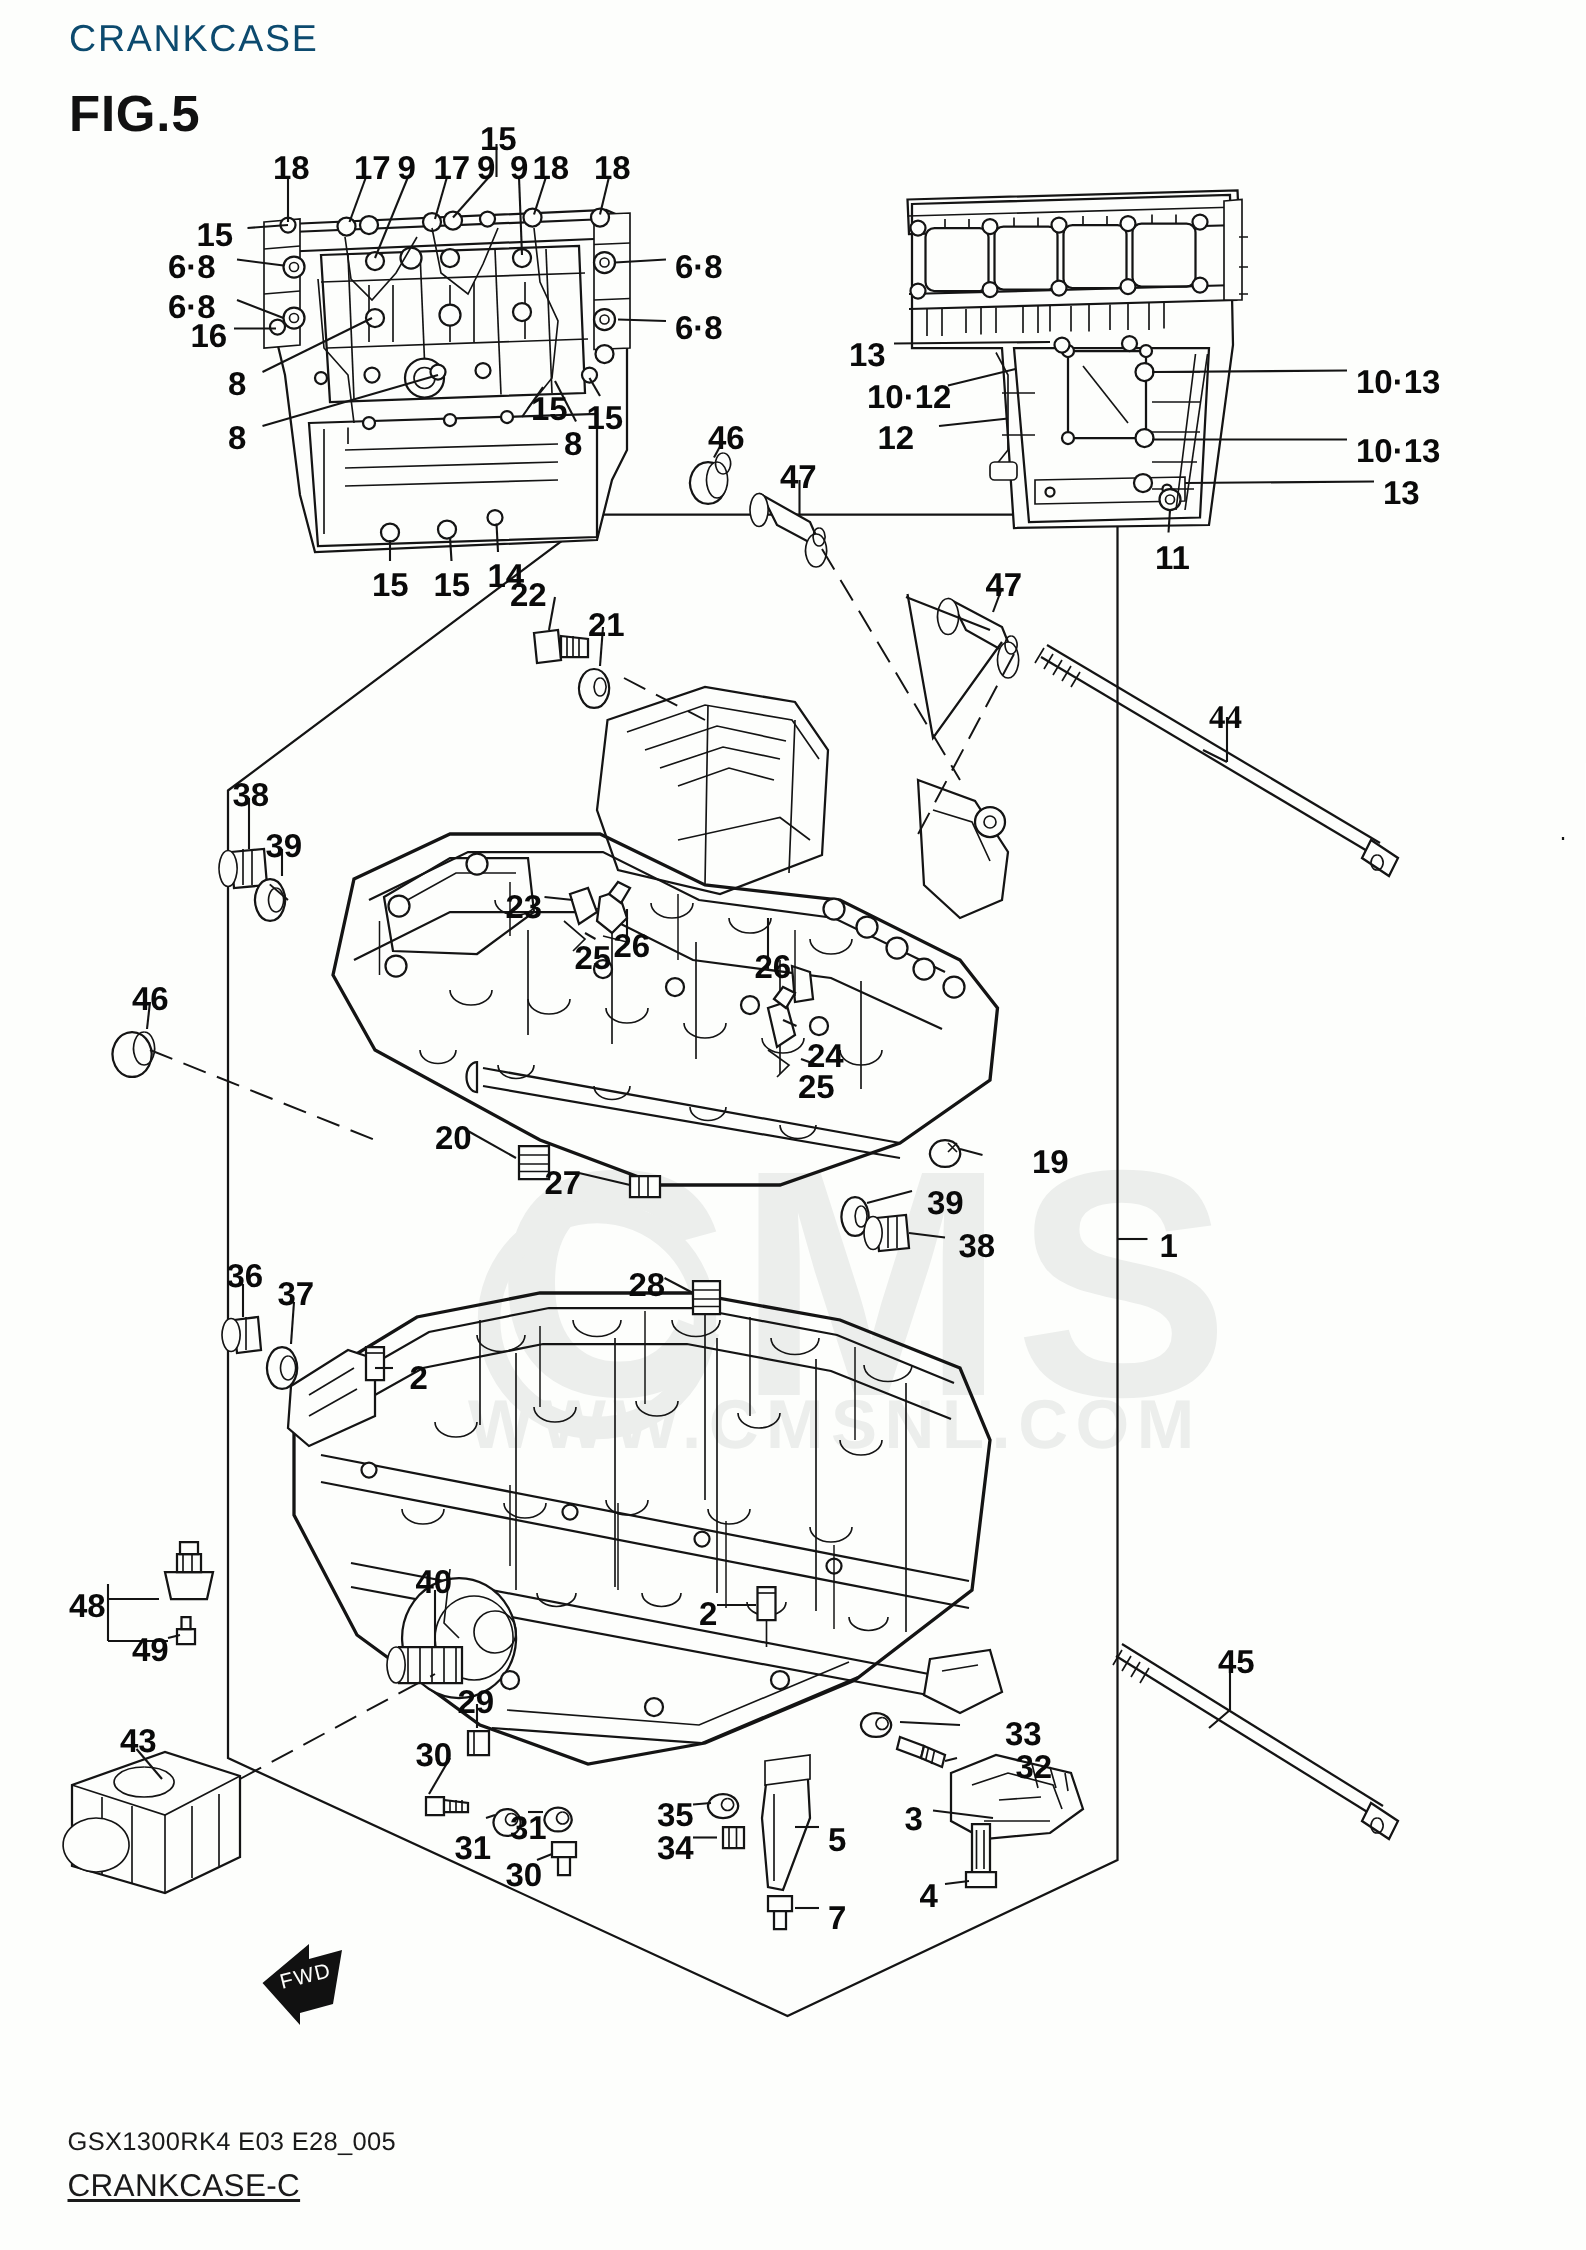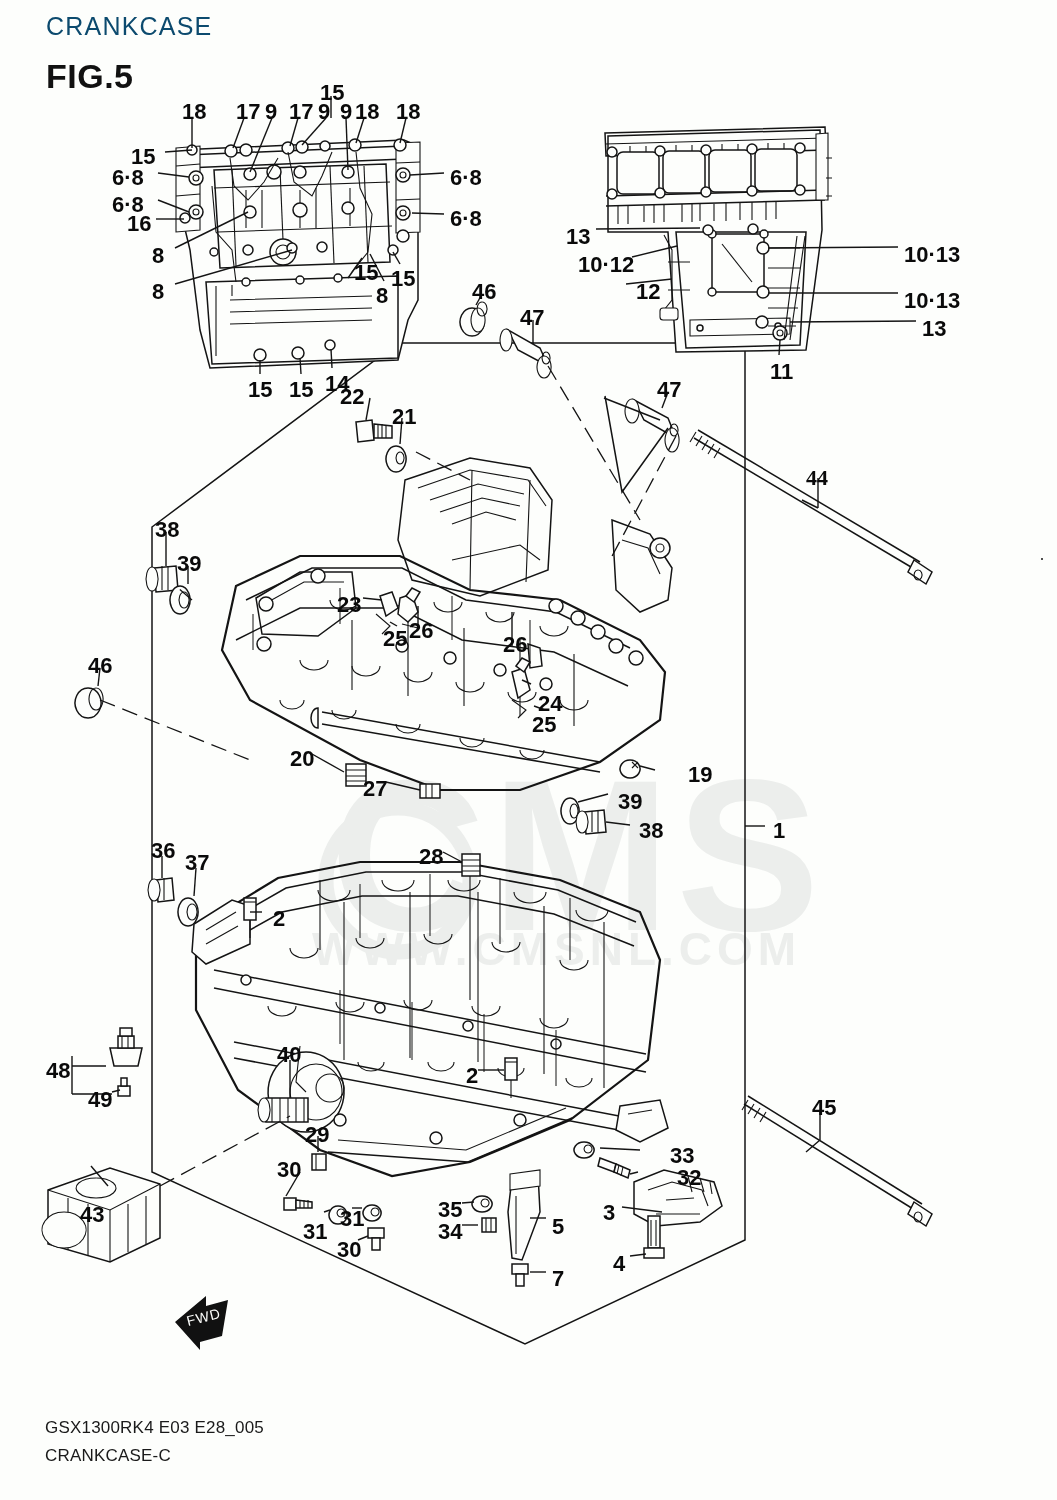--- a/index.html
+++ b/index.html
@@ -40,23 +40,24 @@
     left: 45px;
     top: 1418px;
     font-size: 17px;
     color: #1a1a1a;
     letter-spacing: .2px;
   }
   #footer-sub {
     position: absolute;
     left: 45px;
     top: 1446px;
-    font-size: 17px;
+    font-size: 21px;
     color: #1a1a1a;
     letter-spacing: .2px;
+    text-decoration: underline;
   }
   #footer-promo {
     position: absolute;
     left: 160px;
     top: 1449px;
     font-size: 44px;
     color: #d60000;
     white-space: nowrap;
     letter-spacing: -.3px;
   }
@@ -760,21 +761,21 @@
       <div class="lbl" style="left: 354px; top: 262px;">15</div>
       <div class="lbl" style="left: 391px; top: 268px;">15</div>
       <div class="lbl" style="left: 376px; top: 285px;">8</div>
       <div class="lbl" style="left: 248px; top: 379px;">15</div>
       <div class="lbl" style="left: 289px; top: 379px;">15</div>
       <div class="lbl" style="left: 325px; top: 373px;">14</div>
     </div>
   <div id="labels-ur">
       <div class="lbl" style="left: 566px; top: 226px;">13</div>
       <div class="lbl" style="left: 578px; top: 254px;">10·12</div>
-      <div class="lbl" style="left: 636px; top: 281px; text-align: right;">12</div>
+      <div class="lbl" style="left: 585px; top: 281px; text-align: right;">12</div>
       <div class="lbl" style="left: 904px; top: 244px;">10·13</div>
       <div class="lbl" style="left: 904px; top: 290px;">10·13</div>
       <div class="lbl" style="left: 922px; top: 318px;">13</div>
       <div class="lbl" style="left: 770px; top: 361px;">11</div>
     </div>
   <div id="labels-main">
       <div class="lbl" style="left: 472px; top: 281px;">46</div>
       <div class="lbl" style="left: 520px; top: 307px;">47</div>
       <div class="lbl" style="left: 657px; top: 379px;">47</div>
       <div class="lbl" style="left: 806px; top: 467px; font-family: Liberation Serif, serif;">44</div>
@@ -794,21 +795,21 @@
       <div class="lbl" style="left: 665px; top: 764px; margin-left: 23px;">19</div>
       <div class="lbl" style="left: 618px; top: 791px;">39</div>
       <div class="lbl" style="left: 639px; top: 820px;">38</div>
       <div class="lbl" style="left: 773px; top: 820px;">1</div>
       <div class="lbl" style="left: 419px; top: 846px;">28</div>
       <div class="lbl" style="left: 151px; top: 840px; text-align: center;">36</div>
       <div class="lbl" style="left: 185px; top: 852px;">37</div>
       <div class="lbl" style="left: 273px; top: 908px;">2</div>
       <div class="lbl" style="left: 46px; top: 1060px;">48</div>
       <div class="lbl" style="left: 88px; top: 1089px;">49</div>
-      <div class="lbl" style="left: 80px; top: 1204px;">43</div>
+      <div class="lbl" style="left: 80px; top: 1150px;">43</div>
       <div class="lbl" style="left: 277px; top: 1044px;">40</div>
       <div class="lbl" style="left: 305px; top: 1124px;">29</div>
       <div class="lbl" style="left: 466px; top: 1065px;">2</div>
       <div class="lbl" style="left: 277px; top: 1159px;">30</div>
       <div class="lbl" style="left: 303px; top: 1221px;">31</div>
       <div class="lbl" style="left: 340px; top: 1208px;">31</div>
       <div class="lbl" style="left: 337px; top: 1239px;">30</div>
       <div class="lbl" style="left: 438px; top: 1199px;">35</div>
       <div class="lbl" style="left: 438px; top: 1221px;">34</div>
       <div class="lbl" style="left: 552px; top: 1216px;">5</div>

